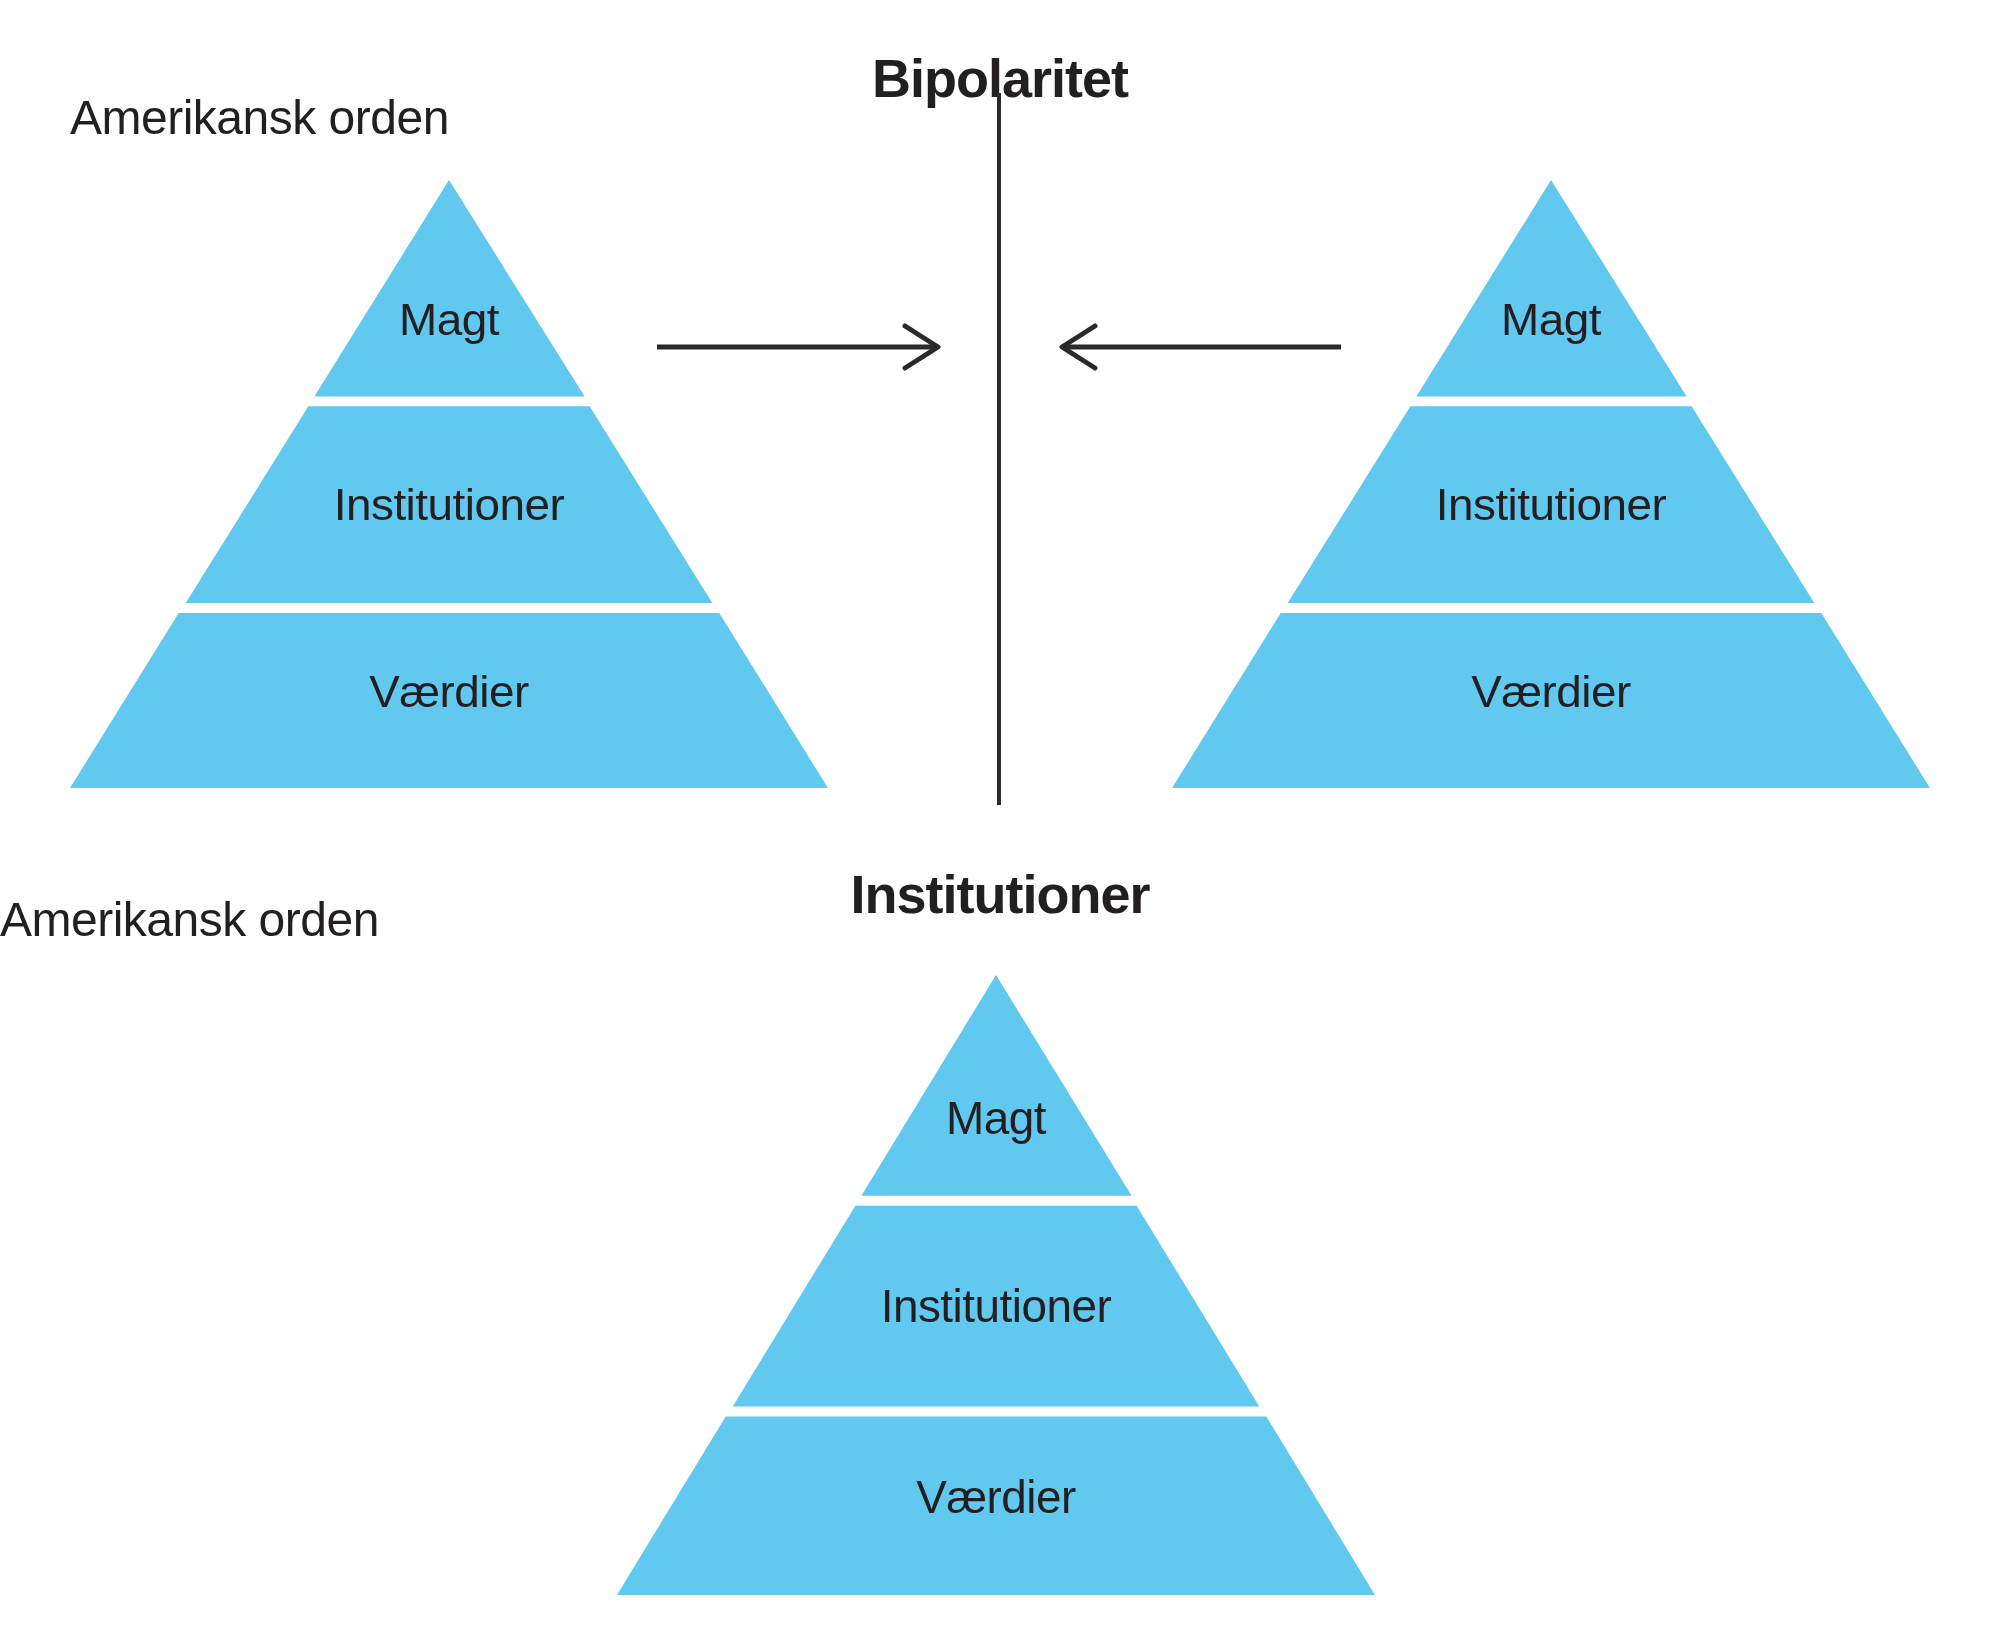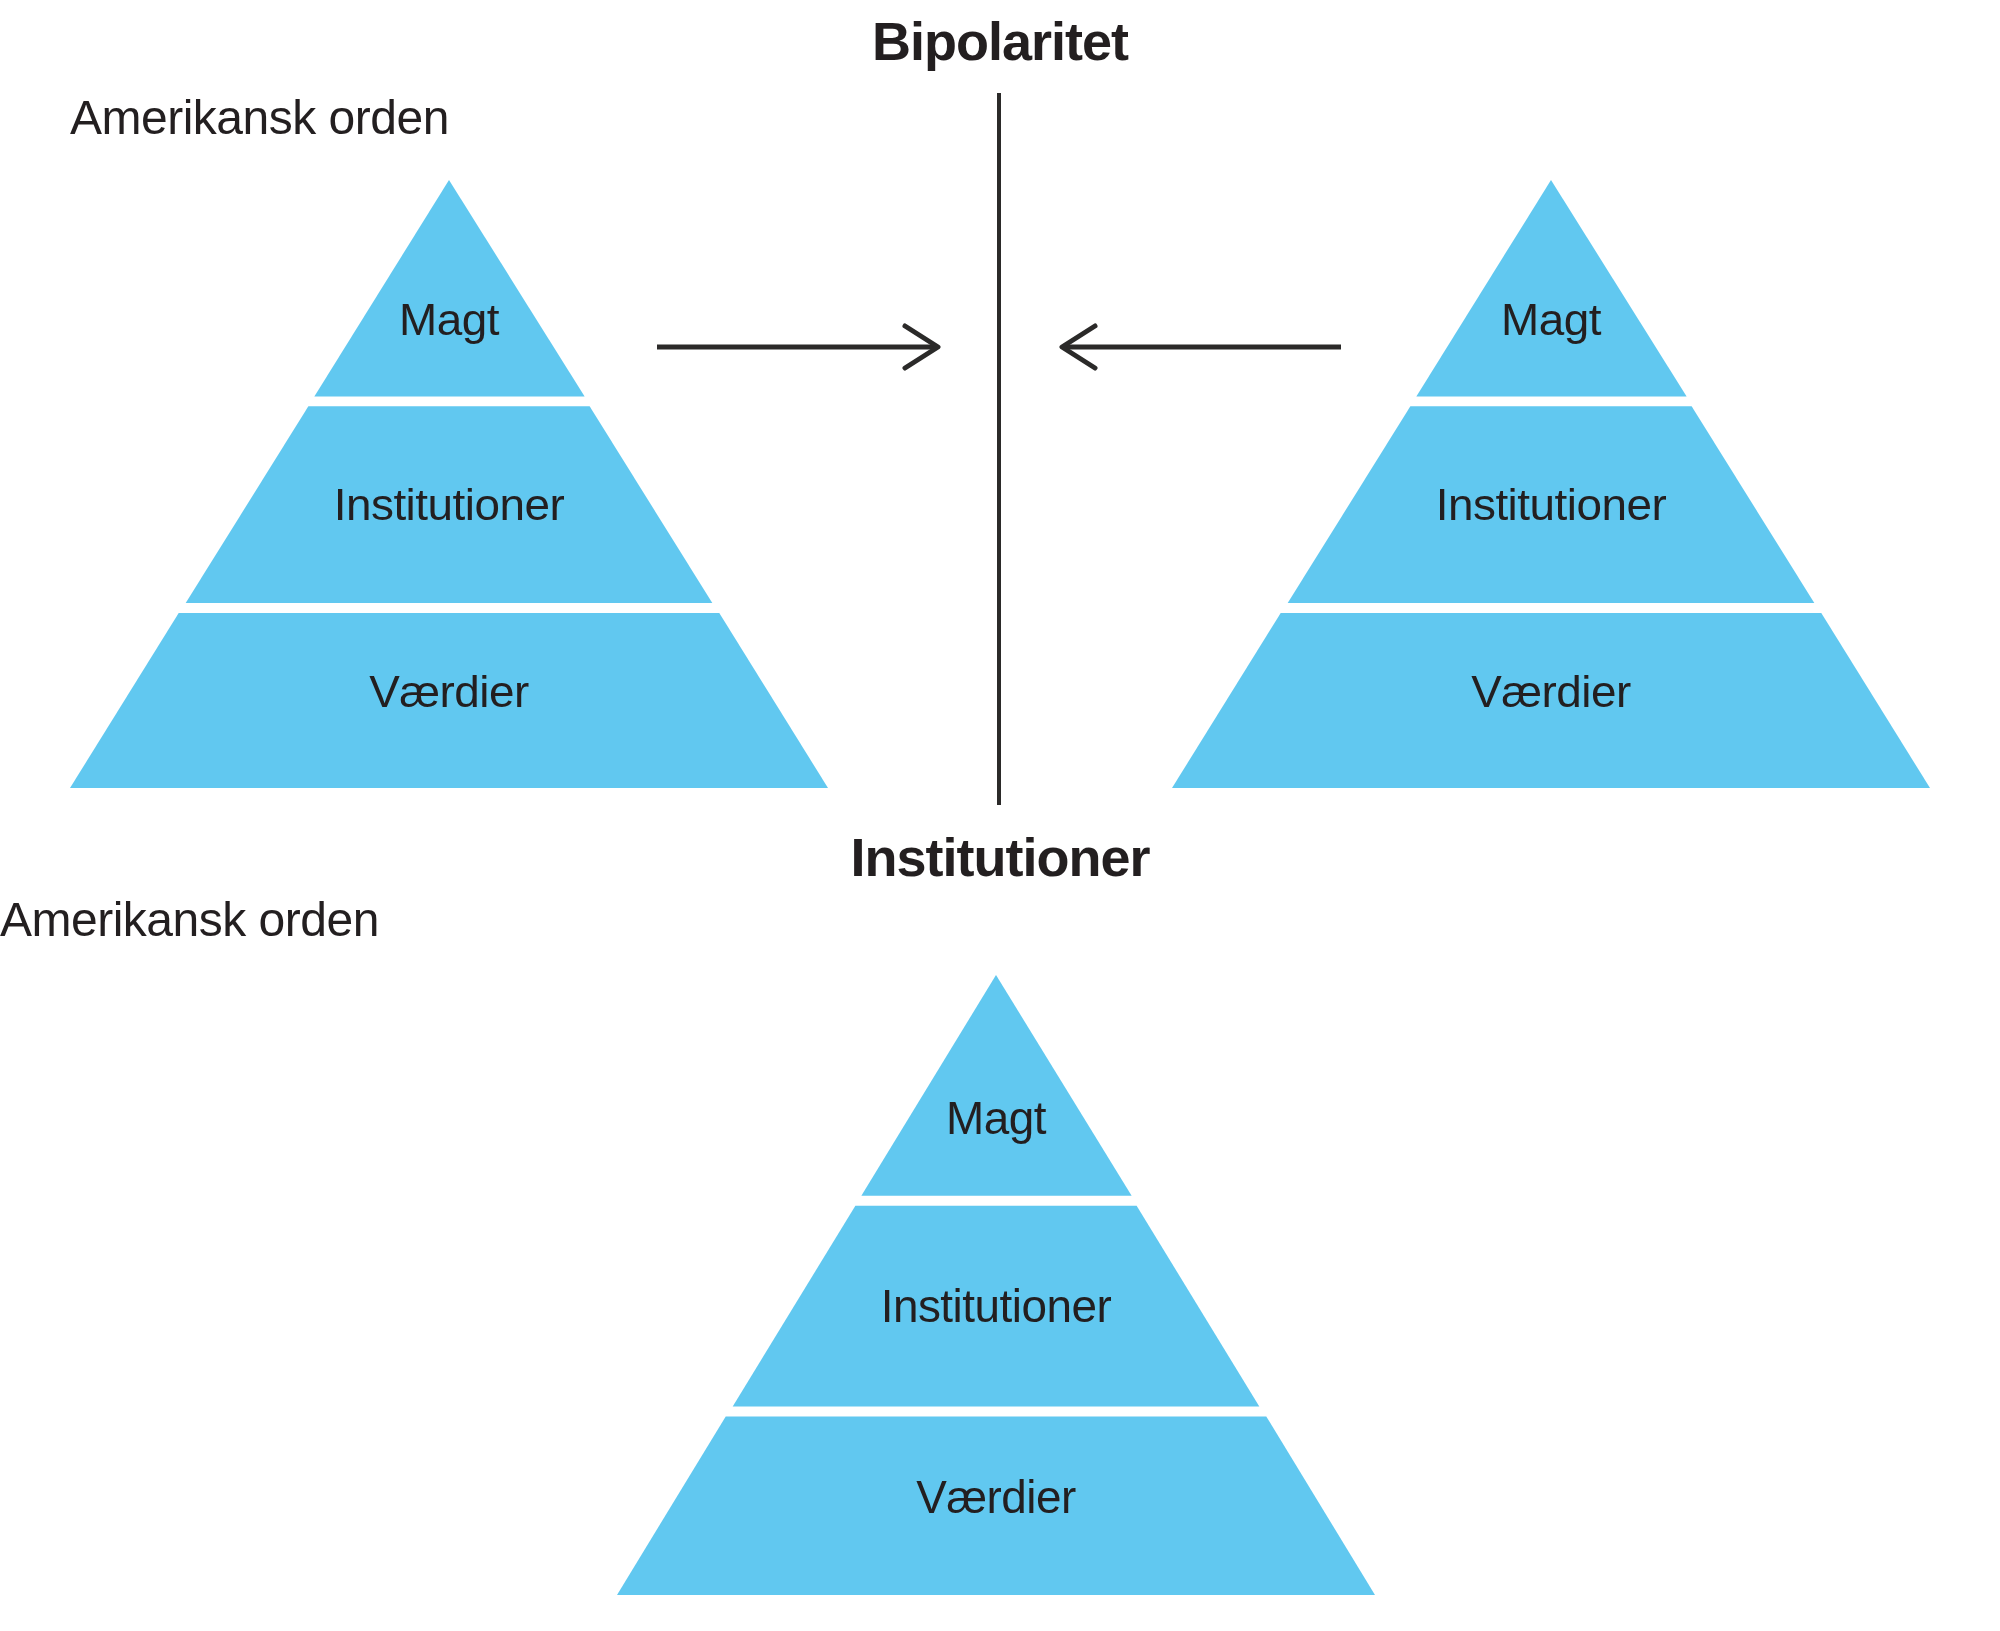--- a/index.html
+++ b/index.html
@@ -20,20 +20,21 @@
   }
   .title{
     position:absolute;
     left:0; width:100%;
     text-align:center;
     font-weight:bold;
     font-size:54px;
     line-height:1;
     letter-spacing:-1px;
     color:var(--ink);
+    margin-top:37px;
   }
   .top-title{top:14px;}
   .bottom-title{top:830px;}
   .order-label{
     position:absolute;
     text-align:left;
     font-size:48px;
     line-height:1;
     letter-spacing:-0.5px;
     color:var(--ink);

